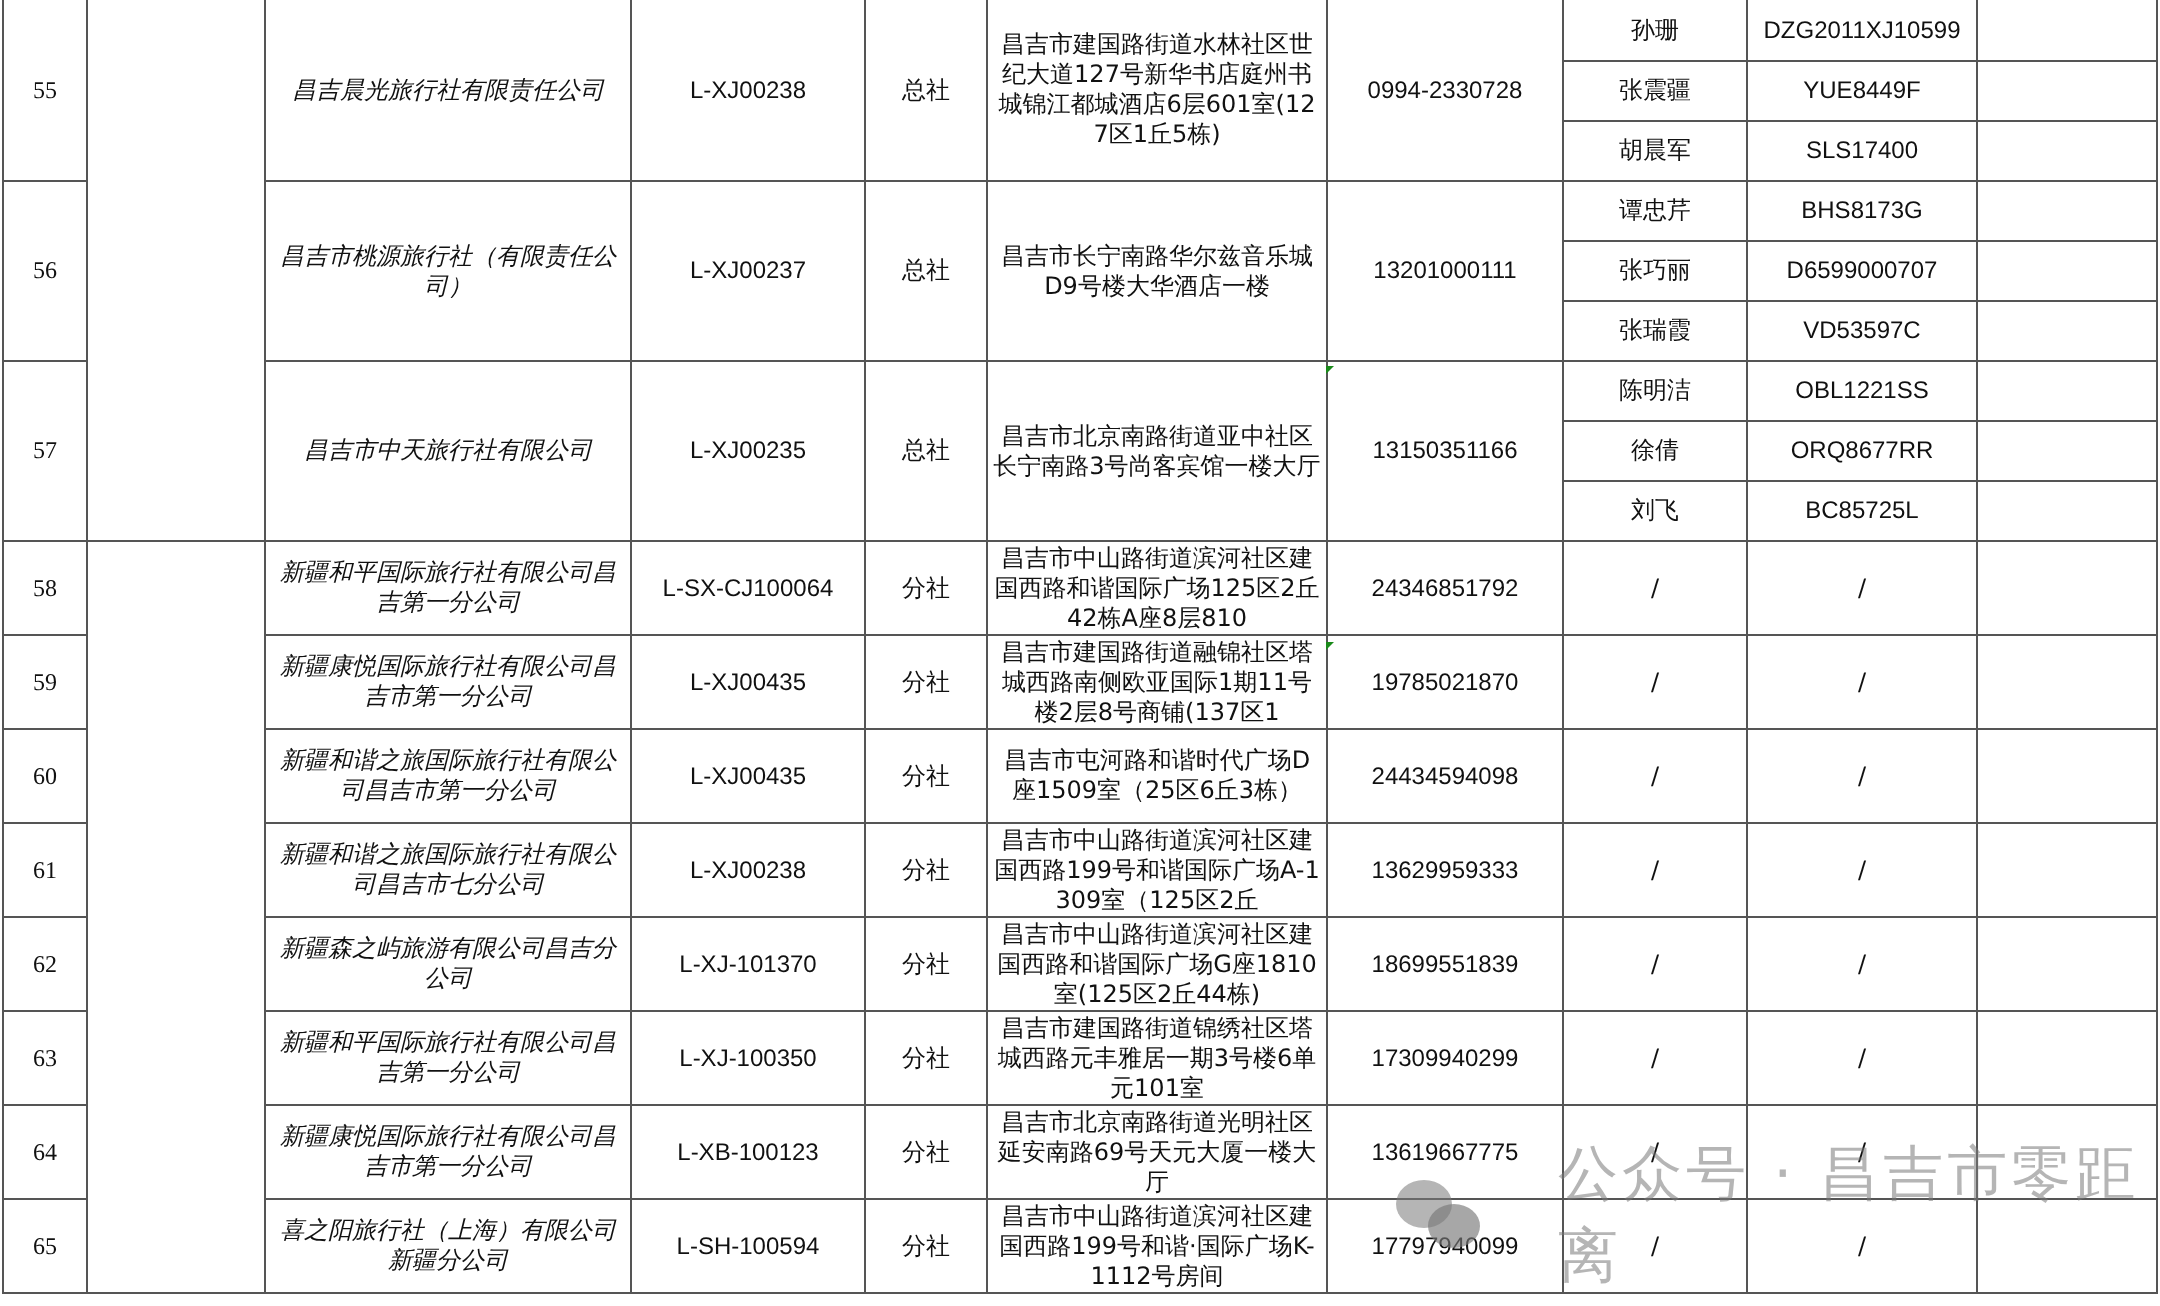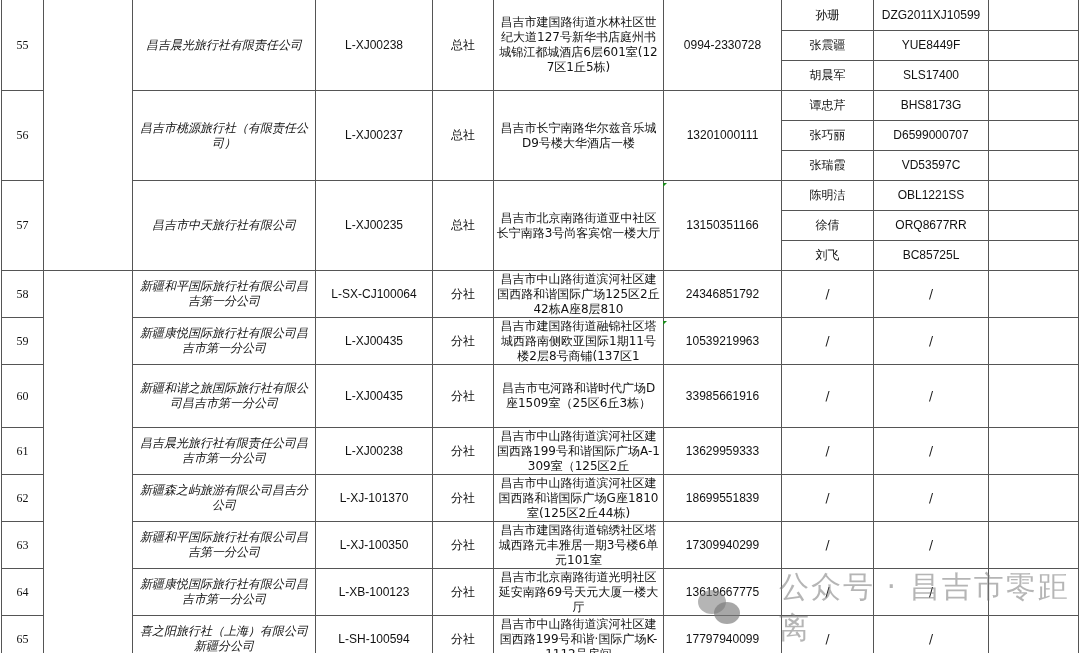--- a/index.html
+++ b/index.html
@@ -118,41 +118,41 @@
       <td>/</td>
       <td></td>
     </tr>
 
     <tr style="height:47px">
       <td class="num">59</td>
       <td class="name">新疆康悦国际旅行社有限公司昌吉市第一分公司</td>
       <td class="mono">L-XJ00435</td>
       <td>分社</td>
       <td class="addr">昌吉市建国路街道融锦社区塔城西路南侧欧亚国际1期11号楼2层8号商铺(137区1</td>
-      <td class="mono">10539219963</td>
-      <td>/</td>
-      <td>/</td>
-      <td></td>
-    </tr>
-
-    <tr style="height:63px">
+      <td class="mono">19785021870</td>
+      <td>/</td>
+      <td>/</td>
+      <td></td>
+    </tr>
+
+    <tr style="height:47px">
       <td class="num">60</td>
       <td class="name">新疆和谐之旅国际旅行社有限公司昌吉市第一分公司</td>
       <td class="mono">L-XJ00435</td>
       <td>分社</td>
       <td class="addr">昌吉市屯河路和谐时代广场D座1509室（25区6丘3栋）</td>
-      <td class="mono">33985661916</td>
+      <td class="mono">24434594098</td>
       <td>/</td>
       <td>/</td>
       <td></td>
     </tr>
 
     <tr style="height:47px">
       <td class="num">61</td>
-      <td class="name">昌吉晨光旅行社有限责任公司昌吉市第一分公司</td>
+      <td class="name">新疆和谐之旅国际旅行社有限公司昌吉市七分公司</td>
       <td class="mono">L-XJ00238</td>
       <td>分社</td>
       <td class="addr">昌吉市中山路街道滨河社区建国西路199号和谐国际广场A-1309室（125区2丘</td>
       <td class="mono">13629959333</td>
       <td>/</td>
       <td>/</td>
       <td></td>
     </tr>
 
     <tr style="height:47px">

